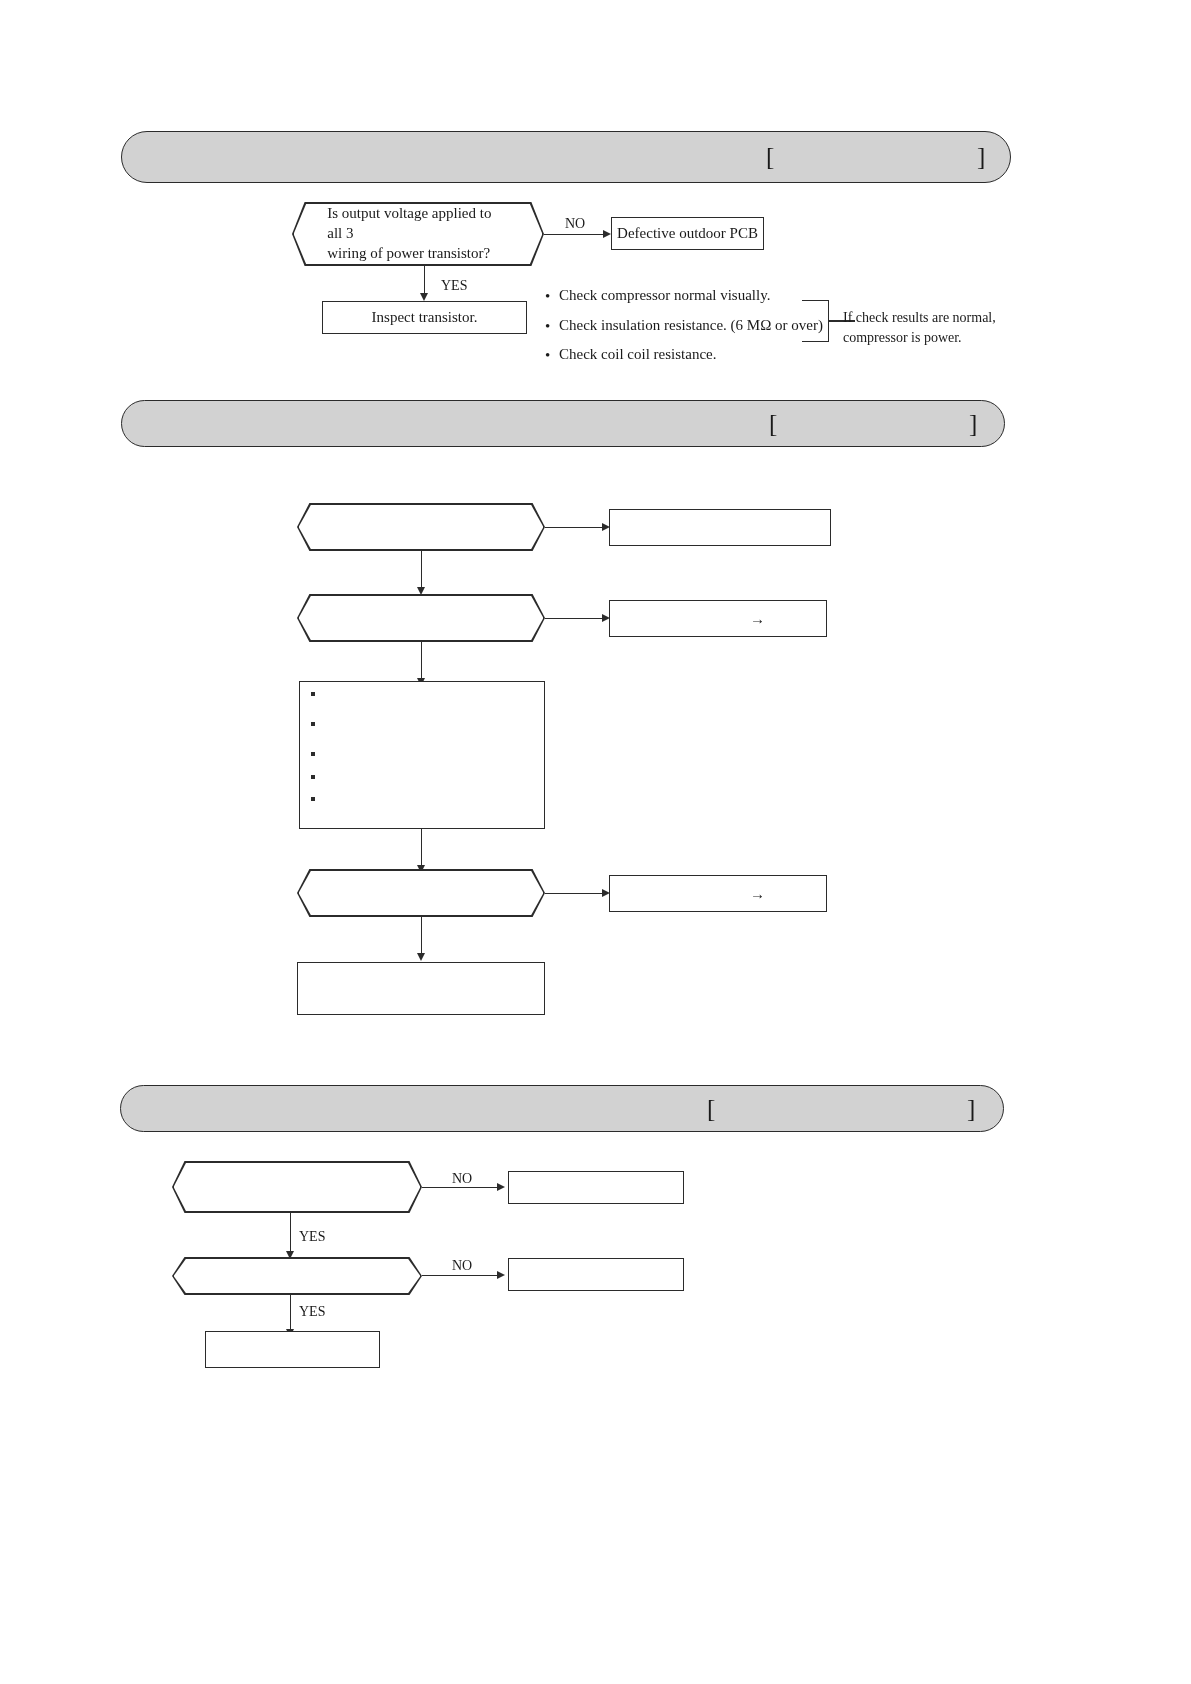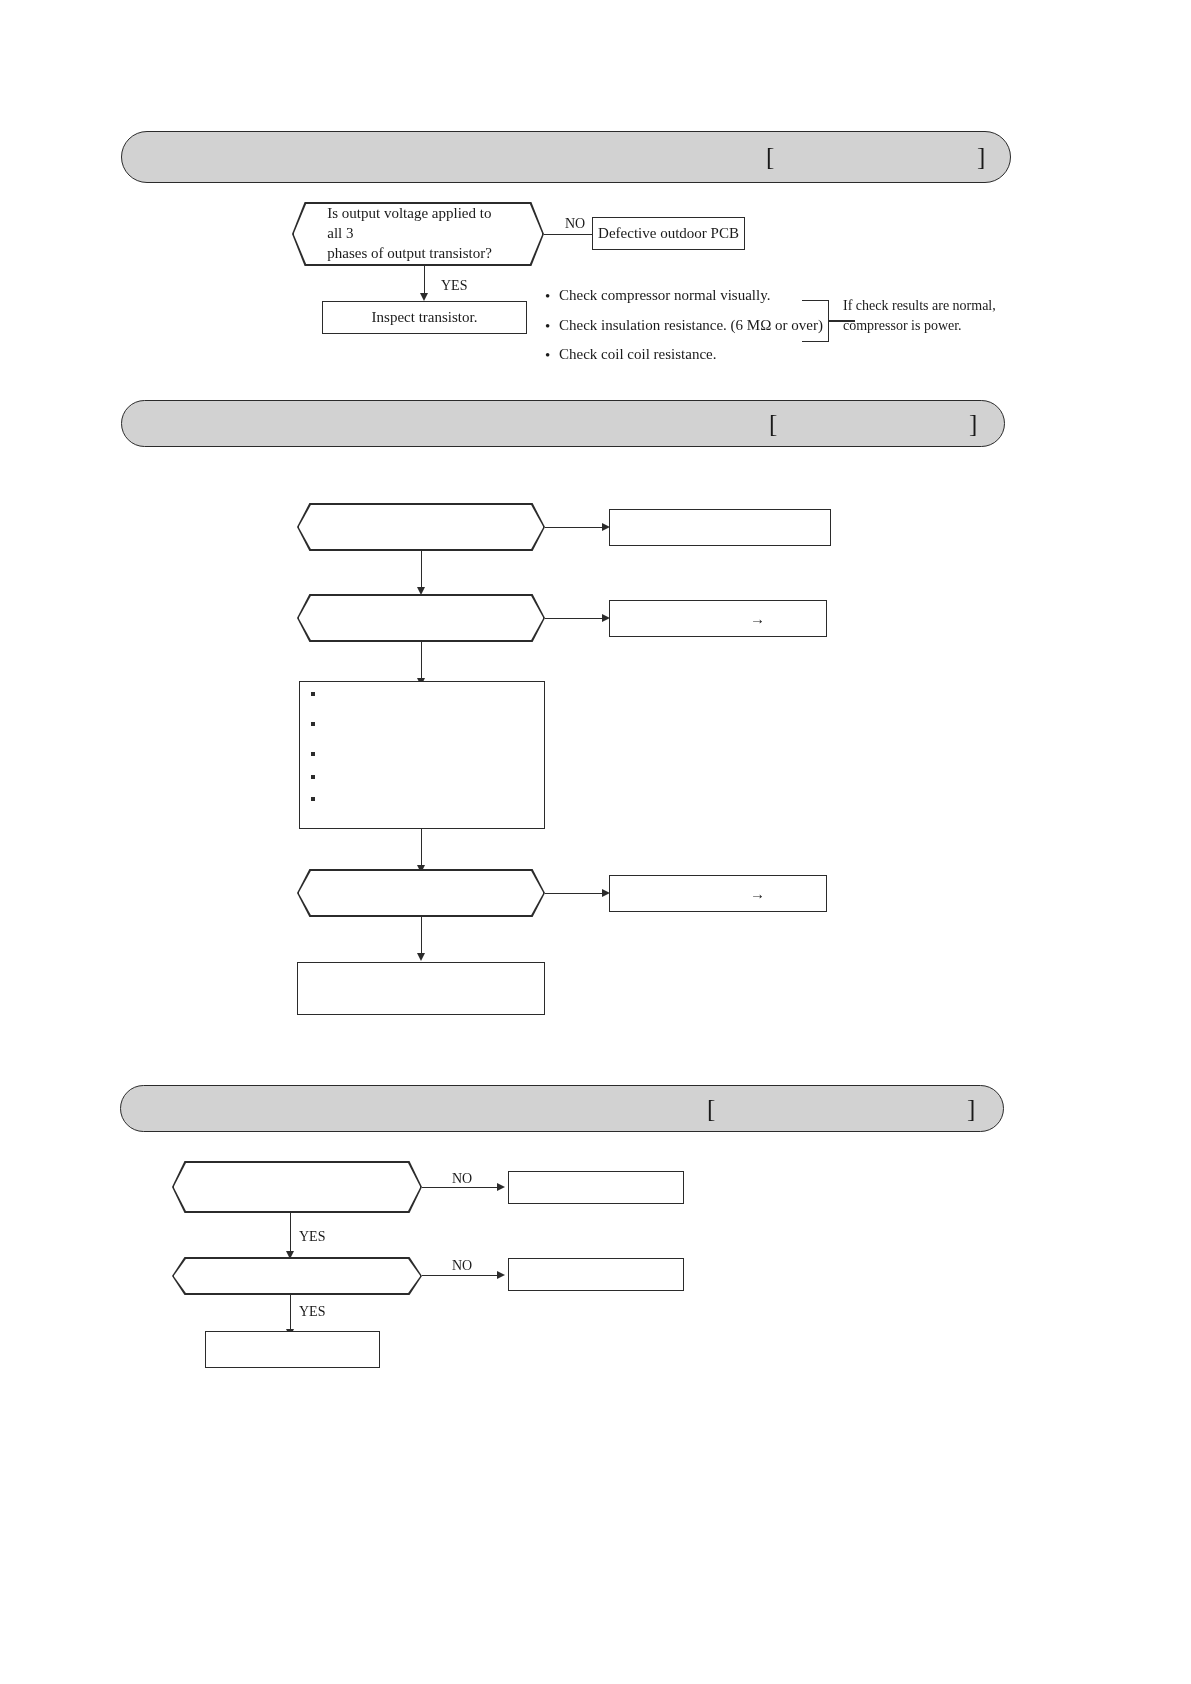--- a/index.html
+++ b/index.html
@@ -197,30 +197,30 @@
       <span class="bracket bracket-close" style="left:855px; top:12px;">]</span>
     </div>
   </div>
 
   <div class="hexshape" style="left:292px; top:202px; width:252px; height:64px;">
     <div class="hexfill"></div>
     <div class="hexinner"></div>
     <div class="hextext">
       <div>
         <span>Is output voltage applied to all 3</span>
-        <span>phases of output transistor?</span>
+        <span>wiring of power transistor?</span>
       </div>
     </div>
   </div>
 
   <div class="hline" style="left:544px; top:234px; width:60px;"></div>
   <div class="arrow-right" style="left:603px; top:229.5px;"></div>
   <div class="edge-label" style="left:565px; top:217px;">NO</div>
 
-  <div class="boxshape" style="left:592px; top:217px; width:153px; height:33px;">
+  <div class="boxshape" style="left:611px; top:217px; width:153px; height:33px;">
     <span>Defective outdoor PCB</span>
   </div>
 
   <div class="vline" style="left:424px; top:266px; height:29px;"></div>
   <div class="arrow-down" style="left:419.5px; top:293px;"></div>
   <div class="edge-label" style="left:441px; top:279px;">YES</div>
 
   <div class="boxshape" style="left:322px; top:301px; width:205px; height:33px;">
     <span>Inspect transistor.</span>
   </div>
@@ -240,21 +240,21 @@
     </div>
   </div>
 
   <div class="brace" style="left:802px; top:300px; width:36px; height:42px;">
     <div class="b-seg" style="left:0; top:0; width:27px; height:1.4px;"></div>
     <div class="b-seg" style="left:25.6px; top:0; width:1.4px; height:42px;"></div>
     <div class="b-seg" style="left:25.6px; top:20.3px; width:27px; height:1.4px;"></div>
     <div class="b-seg" style="left:0; top:40.6px; width:27px; height:1.4px;"></div>
   </div>
 
-  <div class="note" style="left:843px; top:296px;">
+  <div class="note" style="left:843px; top:308px;">
     <span>If check results are normal,</span>
     <span>compressor is power.</span>
   </div>
 
   <div class="banner" style="left:121px; top:400px; width:884px; height:47px;">
     <div class="banner-brackets">
       <span class="bracket bracket-open" style="left:647px; top:10px;">[</span>
       <span class="bracket bracket-close" style="left:847px; top:10px;">]</span>
     </div>
   </div>

